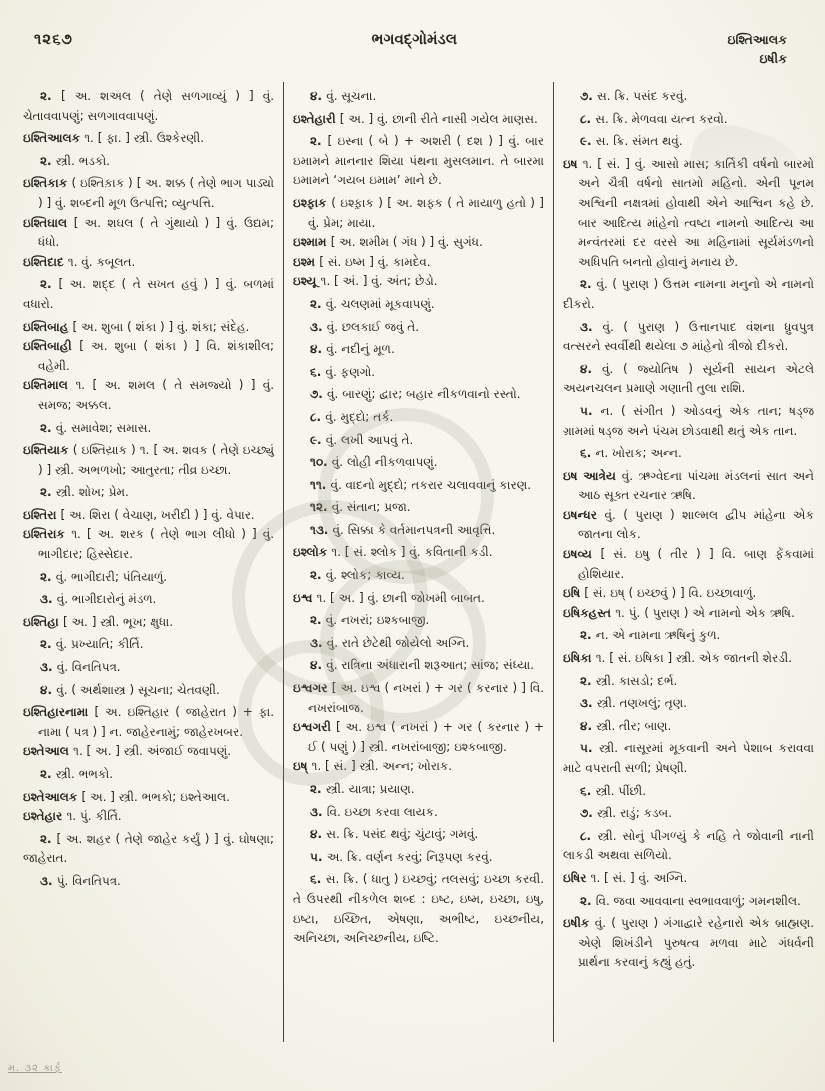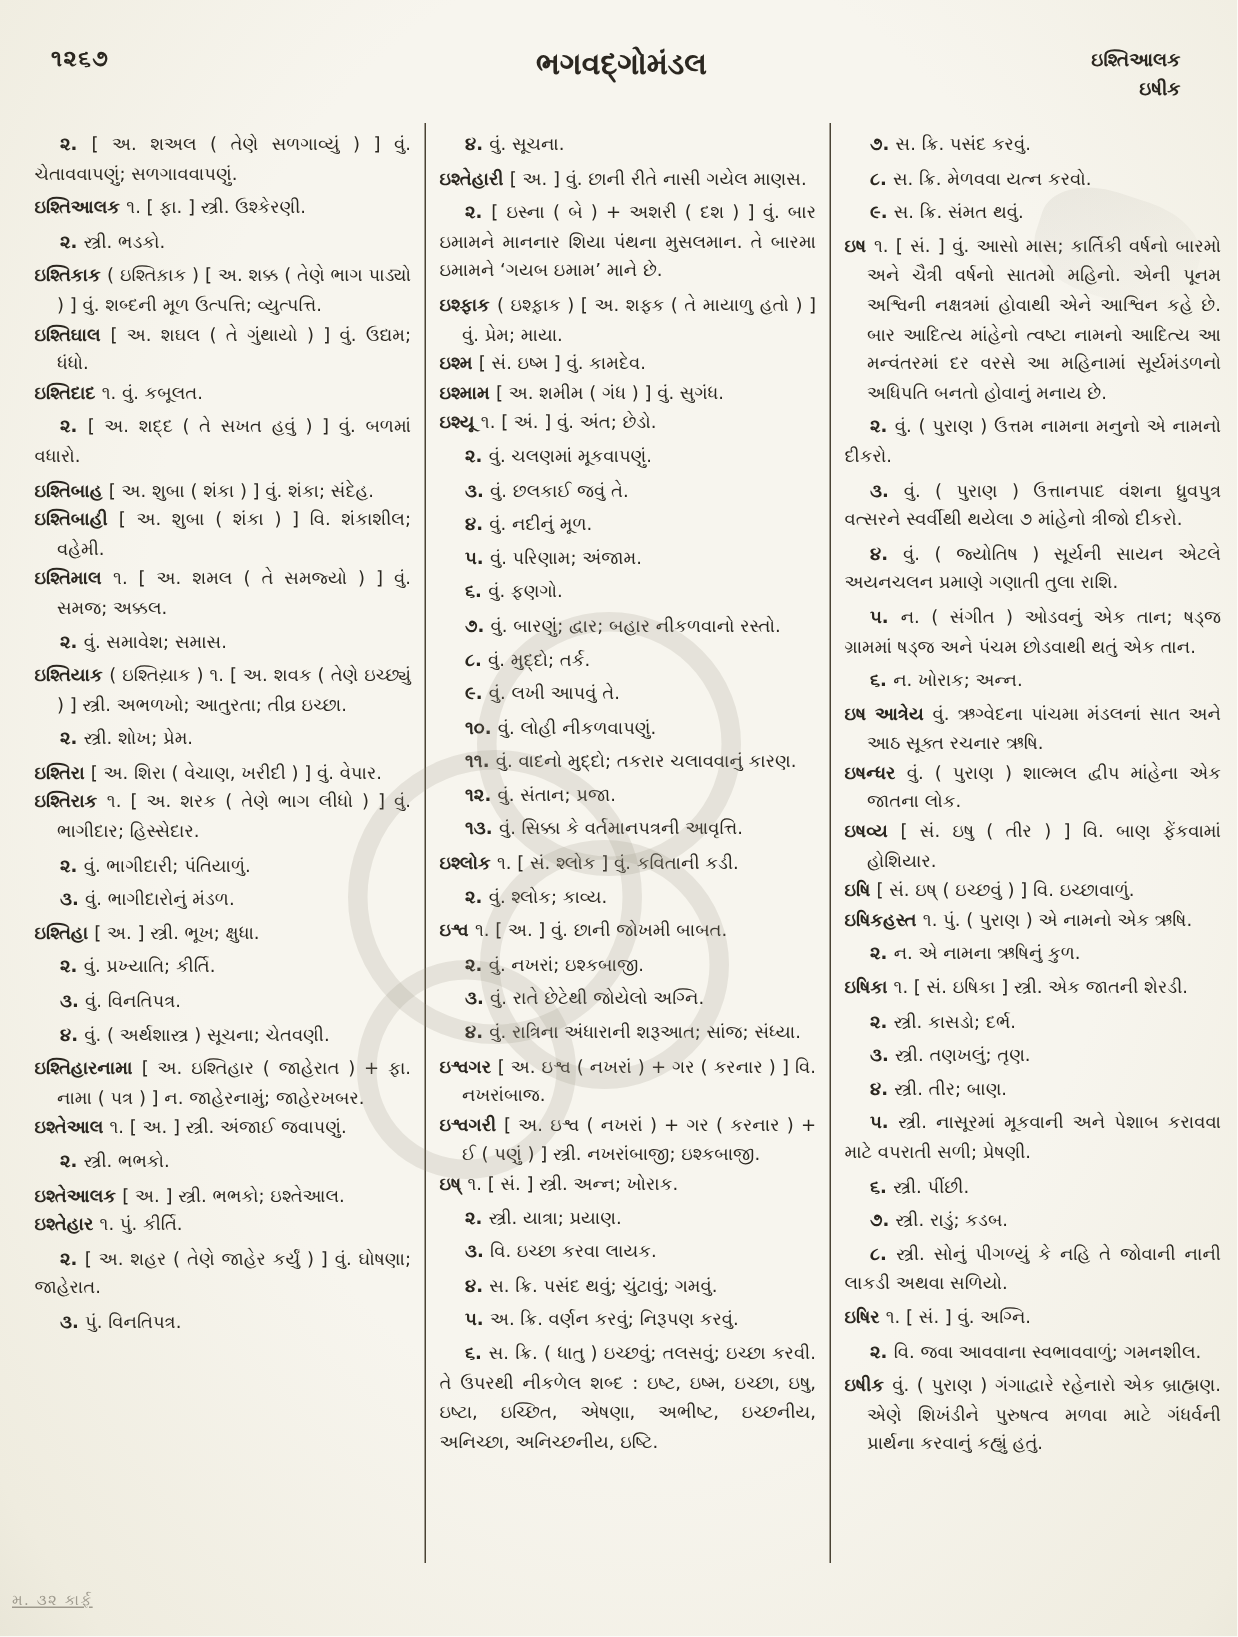--- a/index.html
+++ b/index.html
@@ -20,21 +20,21 @@
   .r4{width:120px;height:120px;left:238px;top:640px;}
   .shadow-smudge{position:absolute;left:690px;top:130px;width:110px;height:70px;
     background:linear-gradient(135deg, rgba(120,115,100,0.10), rgba(0,0,0,0));
     transform:rotate(18deg);border-radius:40%;pointer-events:none;}
 
   .header{
     display:flex;justify-content:space-between;align-items:flex-start;
     padding:30px 38px 4px 34px;font-weight:bold;
   }
   .pageno{font-size:15px;letter-spacing:1px;}
-  .title{font-size:20px;transform:translateX(14px);}
+  .title{font-size:15px;transform:translateX(14px);}
   .guide{font-size:12.5px;text-align:right;line-height:19px;}
 
   .columns{
     display:flex;align-items:stretch;
     margin:10px 16px 0 14px;
     height:960px;
   }
   .col{
     width:251px;flex:0 0 251px;
     padding:2px 9px 0 9px;
@@ -105,27 +105,26 @@
         <p class="entry"><b>ઇશ્તેઆલક </b>[ અ. ] સ્ત્રી. ભભકો; ઇશ્તેઆલ.</p>
         <p class="entry"><b>ઇશ્તેહાર </b>૧. પું. કીર્તિ.</p>
         <p class="sense"><b>૨. </b>[ અ. શહર ( તેણે જાહેર કર્યું ) ] વું. ઘોષણા; જાહેરાત.</p>
         <p class="sense"><b>૩. </b>પું. વિનતિપત્ર.</p>
       </div>
     <div class="col mid">
         <p class="sense"><b>૪. </b>વું. સૂચના.</p>
         <p class="entry"><b>ઇશ્તેહારી </b>[ અ. ] વું. છાની રીતે નાસી ગયેલ માણસ.</p>
         <p class="sense"><b>૨. </b>[ ઇસ્ના ( બે ) + અશરી ( દશ ) ] વું. બાર ઇમામને માનનાર શિયા પંથના મુસલમાન. તે બારમા ઇમામને ‘ગયબ ઇમામ’ માને છે.</p>
         <p class="entry"><b>ઇશ્ફાક </b>( ઇશ્ફા઼ક ) [ અ. શફ્ક ( તે માયાળુ હતો ) ] વું. પ્રેમ; માયા.</p>
+        <p class="entry"><b>ઇશ્મામ </b>[ અ. શમીમ ( ગંધ ) ] વું. સુગંધ.</p>
         <p class="entry"><b>ઇશ્મ </b>[ સં. ઇષ્મ ] વું. કામદેવ.</p>
-        <p class="entry"><b>ઇશ્મામ </b>[ અ. શમીમ ( ગંધ ) ] વું. સુગંધ.</p>
         <p class="entry"><b>ઇશ્યૂ </b>૧. [ અં. ] વું. અંત; છેડો.</p>
         <p class="sense"><b>૨. </b>વું. ચલણમાં મૂકવાપણું.</p>
         <p class="sense"><b>૩. </b>વું. છલકાઈ જવું તે.</p>
         <p class="sense"><b>૪. </b>વું. નદીનું મૂળ.</p>
-        <p class="sense"><b>૫. </b>વું. પરિણામ; અંજામ.</p>
         <p class="sense"><b>૬. </b>વું. ફણગો.</p>
         <p class="sense"><b>૭. </b>વું. બારણું; દ્વાર; બહાર નીકળવાનો રસ્તો.</p>
         <p class="sense"><b>૮. </b>વું. મુદ્દો; તર્ક.</p>
         <p class="sense"><b>૯. </b>વું. લખી આપવું તે.</p>
         <p class="sense"><b>૧૦. </b>વું. લોહી નીકળવાપણું.</p>
         <p class="sense"><b>૧૧. </b>વું. વાદનો મુદ્દો; તકરાર ચલાવવાનું કારણ.</p>
         <p class="sense"><b>૧૨. </b>વું. સંતાન; પ્રજા.</p>
         <p class="sense"><b>૧૩. </b>વું. સિક્કા કે વર્તમાનપત્રની આવૃત્તિ.</p>
         <p class="entry"><b>ઇશ્લોક </b>૧. [ સં. શ્લોક ] વું. કવિતાની કડી.</p>
         <p class="sense"><b>૨. </b>વું. શ્લોક; કાવ્ય.</p>

